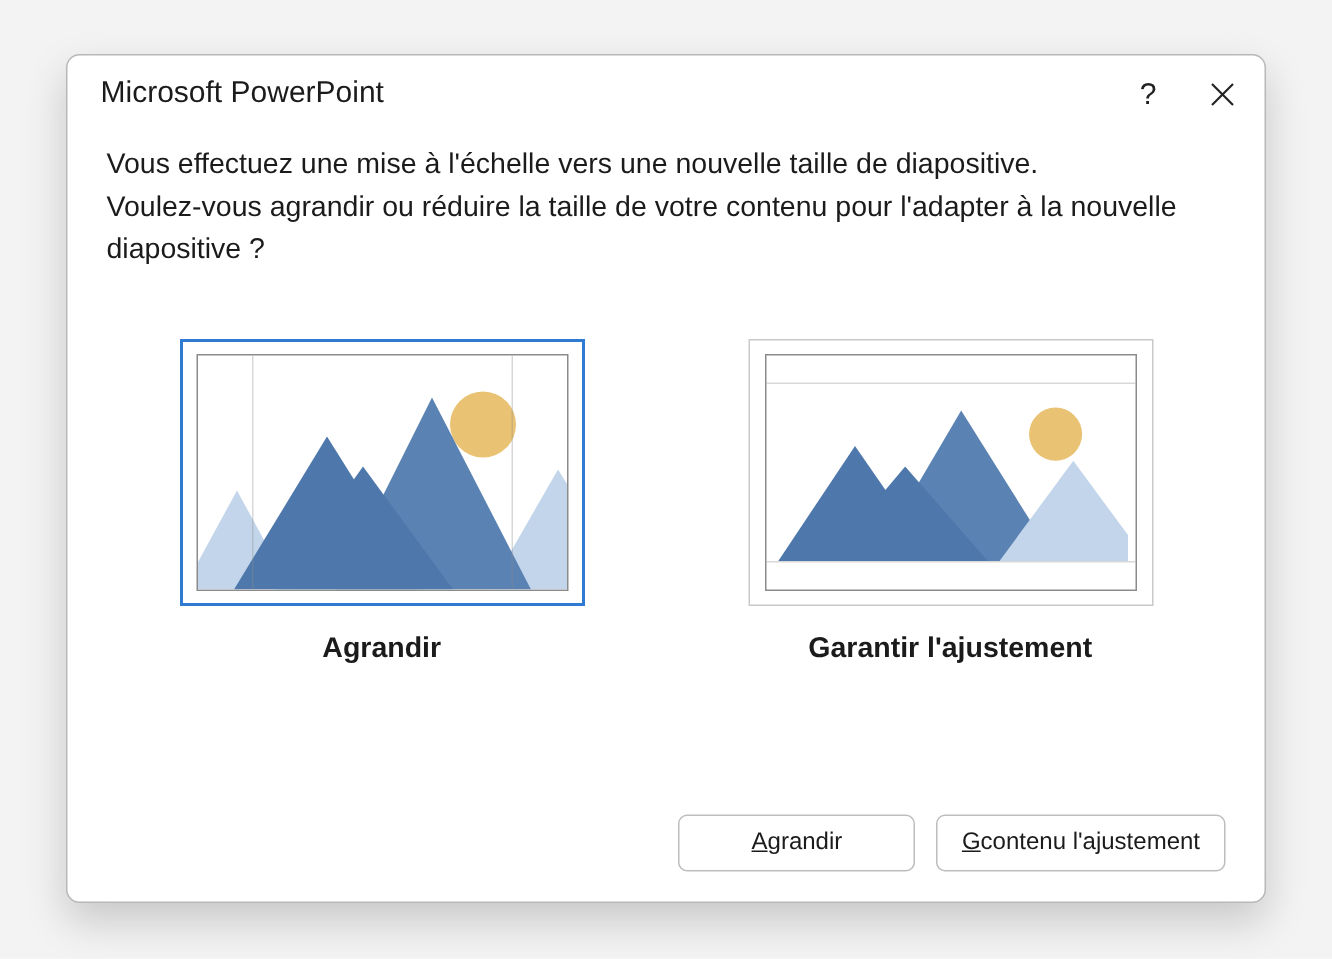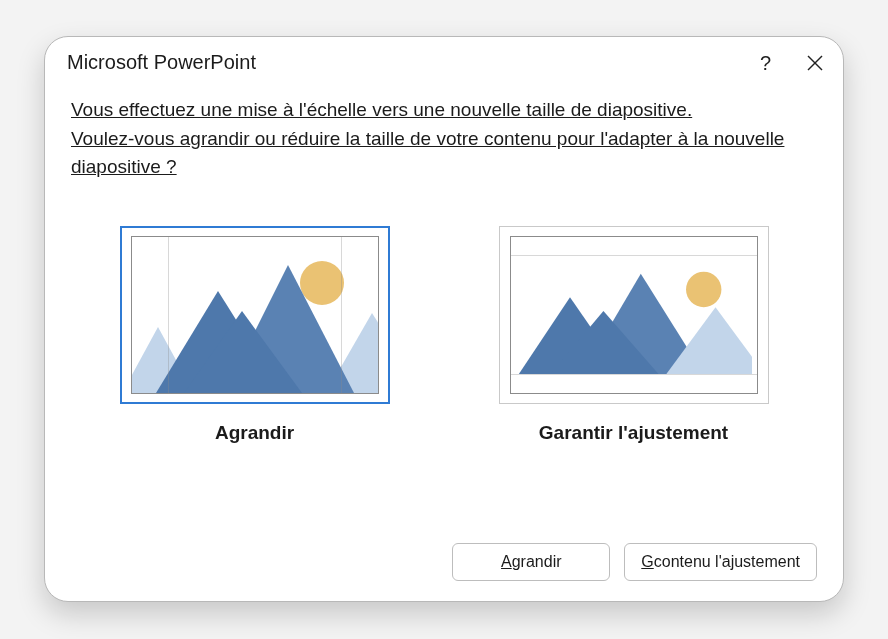--- a/index.html
+++ b/index.html
@@ -12,21 +12,21 @@
     color: #1b1b1b;
   }
   .dialog {
     position: absolute;
     left: 44px;
     top: 36px;
     width: 800px;
     height: 566px;
     background: #ffffff;
     border: 1px solid #b8b8b8;
-    border-radius: 24px;
+    border-radius: 9px;
     box-shadow: 0 12px 28px rgba(0,0,0,0.18);
     box-sizing: border-box;
   }
   .titlebar {
     display: flex;
     align-items: center;
     justify-content: space-between;
     padding: 14px 20px 6px 22px;
   }
   .title {
@@ -46,21 +46,20 @@
     user-select: none;
   }
   .close-btn svg { display:block; }
   .body {
     padding: 16px 26px 0 26px;
   }
   .msg {
     font-size: 19px;
     line-height: 1.5;
     font-weight: 400;
-    text-decoration: underline;
   }
   .options {
     display: flex;
     justify-content: space-around;
     align-items: flex-start;
     margin-top: 44px;
     gap: 40px;
     padding: 0 14px;
   }
   .option {

